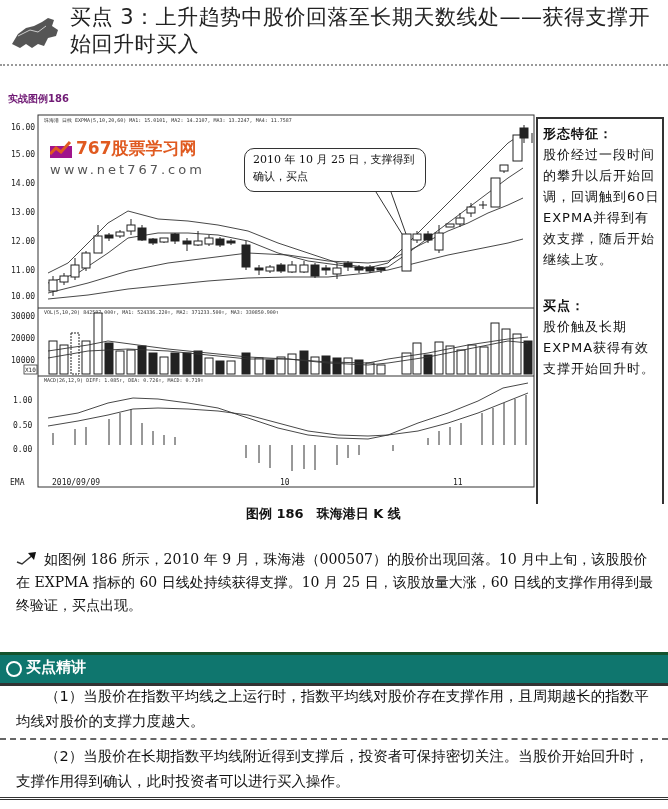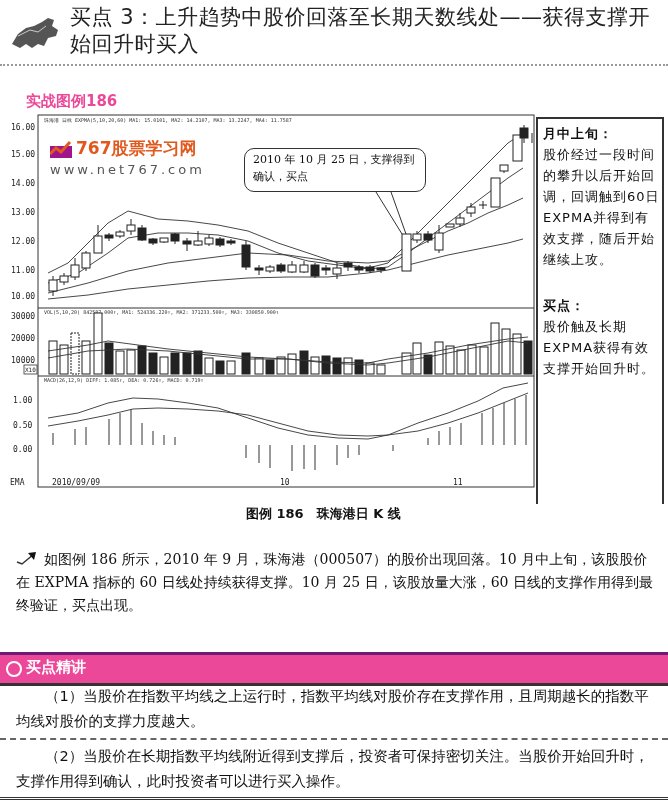--- a/index.html
+++ b/index.html
@@ -1,32 +1,32 @@
 <!DOCTYPE html>
 <html><head>
 <meta charset="utf-8">
 <style>
   html, body { margin:0; padding:0; background:#fff; }
   body { width:668px; height:809px; position:relative; overflow:hidden; font-family:"DejaVu Sans", sans-serif; color:#111; }
   .header { position:absolute; left:0; top:0; width:668px; height:62px; }
   .bull { position:absolute; left:8px; top:14px; width:56px; height:38px; }
   .title { position:absolute; left:70px; top:4px; width:590px; font-size:21px; line-height:27px; color:#222; letter-spacing:0.5px; }
   .hr-dotted { position:absolute; left:0; top:64px; width:668px; border-top:2px dotted #999; }
-  .example-label { position:absolute; left:26px; top:92px; font-size:15px; font-weight:bold; color:#ec4899; }
+  .example-label { position:absolute; left:8px; top:92px; font-size:10px; font-weight:bold; color:#701a75; }
   .chart-wrap { position:absolute; left:8px; top:113px; width:528px; height:378px; }
   .chart-svg { position:absolute; left:0; top:0; }
   .sidebox { position:absolute; left:536px; top:117px; width:124px; height:385px; border-left:2px solid #333; border-right:2px solid #333; border-top:2px solid #333; }
   .sidebox p { margin:0; font-size:13px; line-height:21px; letter-spacing:1px; }
   .sidebox .sh { font-weight:bold; }
   .side-a { position:absolute; left:5px; top:4px; width:118px; }
   .side-b { position:absolute; left:5px; top:176px; width:118px; }
   .caption { position:absolute; left:246px; top:505px; font-size:13px; font-weight:bold; }
   .para { position:absolute; left:16px; top:548px; width:642px; font-family:"DejaVu Serif", serif; font-size:14px; line-height:23px; }
   .arrow-ic { display:inline-block; width:22px; height:14px; vertical-align:-2px; margin-right:6px; }
-  .sec-bar { position:absolute; left:0; top:652px; width:668px; height:28px; background:#ec4899; border-top:3px solid #701a75; border-bottom:3px solid #333; }
+  .sec-bar { position:absolute; left:0; top:652px; width:668px; height:28px; background:#0f766e; border-top:3px solid #14532d; border-bottom:3px solid #333; }
   .sec-bar .circ { position:absolute; left:6px; top:6px; width:12px; height:12px; border:2px solid #fff; border-radius:50%; }
   .sec-bar .lbl { position:absolute; left:26px; top:3px; color:#fff; font-weight:bold; font-size:15px; }
   .pt { position:absolute; left:16px; width:644px; font-size:14.5px; line-height:25px; }
   .pt1 { top:684px; }
   .pt2 { top:744px; }
   .dash-sep { position:absolute; left:0; top:738px; width:668px; border-top:2px dashed #666; }
   .bottom-rule { position:absolute; left:0; top:797px; width:668px; border-top:3px double #333; }
   .bubble { position:absolute; left:236px; top:148px; width:182px; height:44px; border:1.5px solid #333; border-radius:10px; background:#fff; font-family:"DejaVu Serif", serif; font-size:11px; line-height:17px; padding:2px 8px; box-sizing:border-box;margin-left:8px; }
   .watermark { position:absolute; left:50px; top:137px; }
   .wm-logo { display:flex; align-items:center; }
@@ -265,21 +265,21 @@
       <span class="wm-text">767股票学习网</span>
     </div>
     <div class="wm-url">www.net767.com</div>
   </div>
 </div>
 
 <div class="bubble">2010 年 10 月 25 日，支撑得到确认，买点</div>
 
 <div class="sidebox">
   <div class="side-a">
-    <p class="sh">月中上旬：</p>
+    <p class="sh">形态特征：</p>
     <p>股价经过一段时间的攀升以后开始回调，回调触到60日EXPMA并得到有效支撑，随后开始继续上攻。</p>
   </div>
   <div class="side-b">
     <p class="sh">买点：</p>
     <p>股价触及长期EXPMA获得有效支撑开始回升时。</p>
   </div>
 </div>
 
 <div class="caption">图例 186　珠海港日 K 线</div>
 

